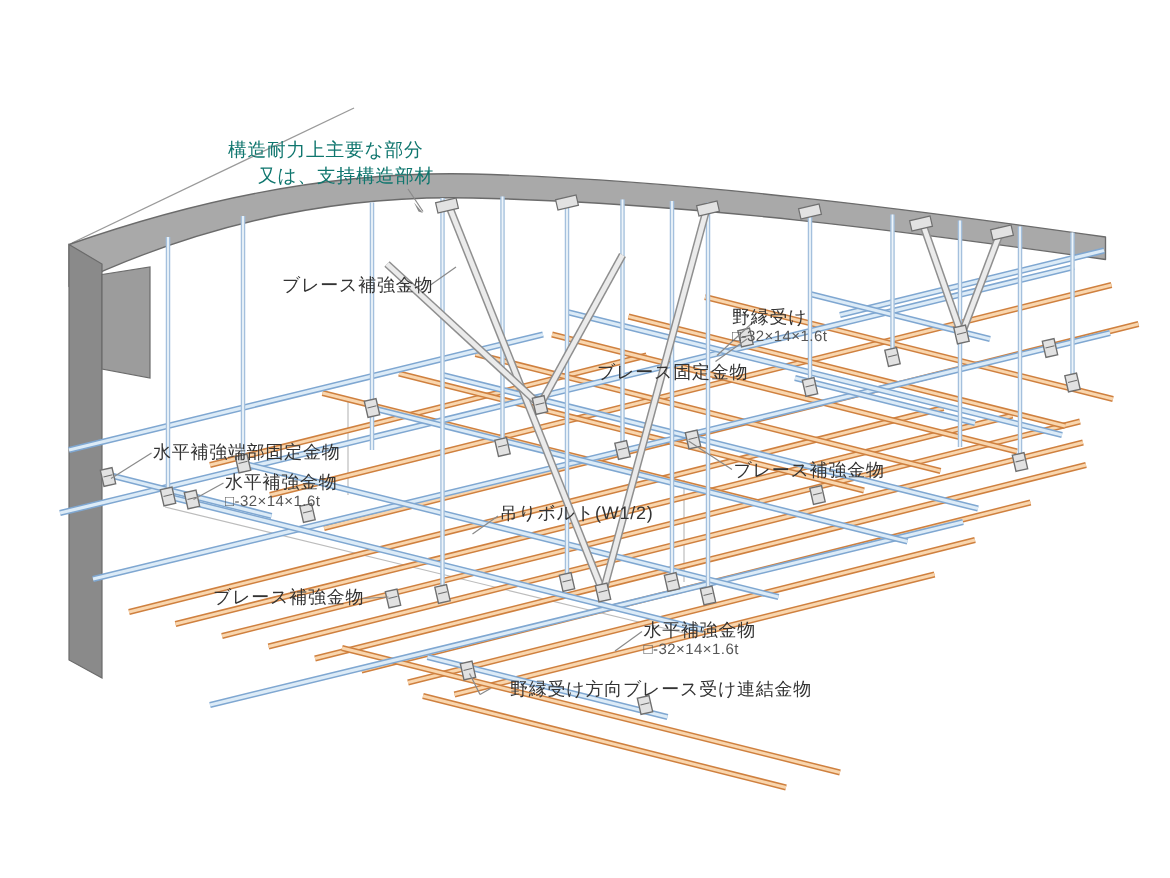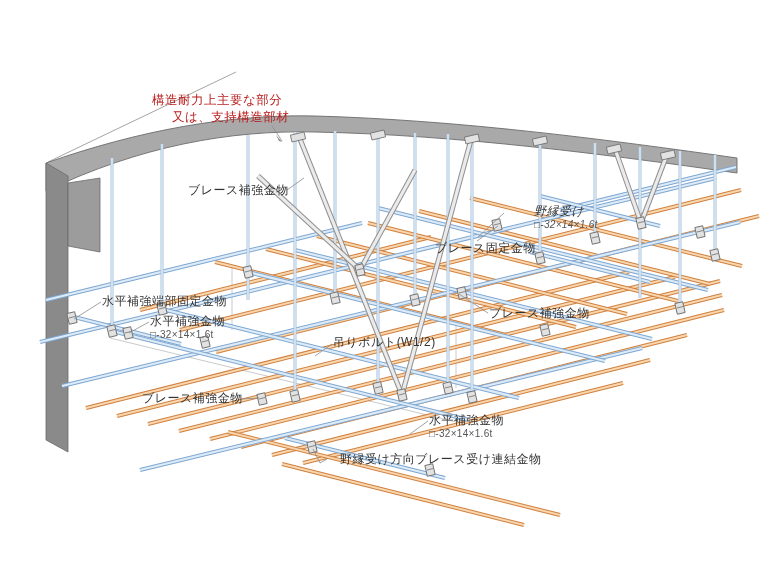--- a/index.html
+++ b/index.html
@@ -6,21 +6,21 @@
   .stage{
     position:relative;width:780px;height:585px;background:#ffffff;overflow:hidden;
     font-family:"Liberation Sans","DejaVu Sans",sans-serif;
   }
   .stage svg{position:absolute;left:0;top:0;}
   .lbl{
     position:absolute;font-size:12px;color:#333;white-space:nowrap;
     letter-spacing:0.5px;line-height:16px;
   }
   .lbl .spec{font-size:10px;color:#555;letter-spacing:0.3px;line-height:12px;}
-  .note{font-size:12.5px;color:#b91c1c;line-height:17px;}
+  .note{font-size:12.5px;color:#0f766e;line-height:17px;}
 </style>
 </head>
 <body>
 
 <div class="stage">
   <svg id="iso" width="780" height="585" viewBox="0 0 780 585">
       <g>
         <line x1="48" y1="162" x2="236" y2="72" stroke="#9a9a9a" stroke-width="0.9"></line>
         <path d="M46,163 C140,130 230,114 315,116 C460,120 610,140 737,158 L737,173 C610,155 460,135 315,132 C230,130 140,146 46,191 Z" fill="#a9a9a9" stroke="#6b6b6b" stroke-width="0.9" stroke-linejoin="round"></path>
       </g>
@@ -229,26 +229,26 @@
 
   <div class="lbl note" style="left:152px;top:92px;">
     <div>構造耐力上主要な部分</div>
     <div style="margin-left:20px">又は、支持構造部材</div>
   </div>
 
   <div class="lbl" style="left:188px;top:182px;">
     <span>ブレース補強金物</span>
   </div>
 
-  <div class="lbl" style="left:534px;top:203px;font-style:italic;">
+  <div class="lbl" style="left:488px;top:203px;">
     <div>野縁受け</div>
     <div class="spec">□-32×14×1.6t</div>
   </div>
 
-  <div class="lbl" style="left:398px;top:240px;margin-left:37px;">
+  <div class="lbl" style="left:398px;top:240px;">
     <span>ブレース固定金物</span>
   </div>
 
   <div class="lbl" style="left:102px;top:293px;">
     <span>水平補強端部固定金物</span>
   </div>
 
   <div class="lbl" style="left:150px;top:313px;">
     <div>水平補強金物</div>
     <div class="spec">□-32×14×1.6t</div>

